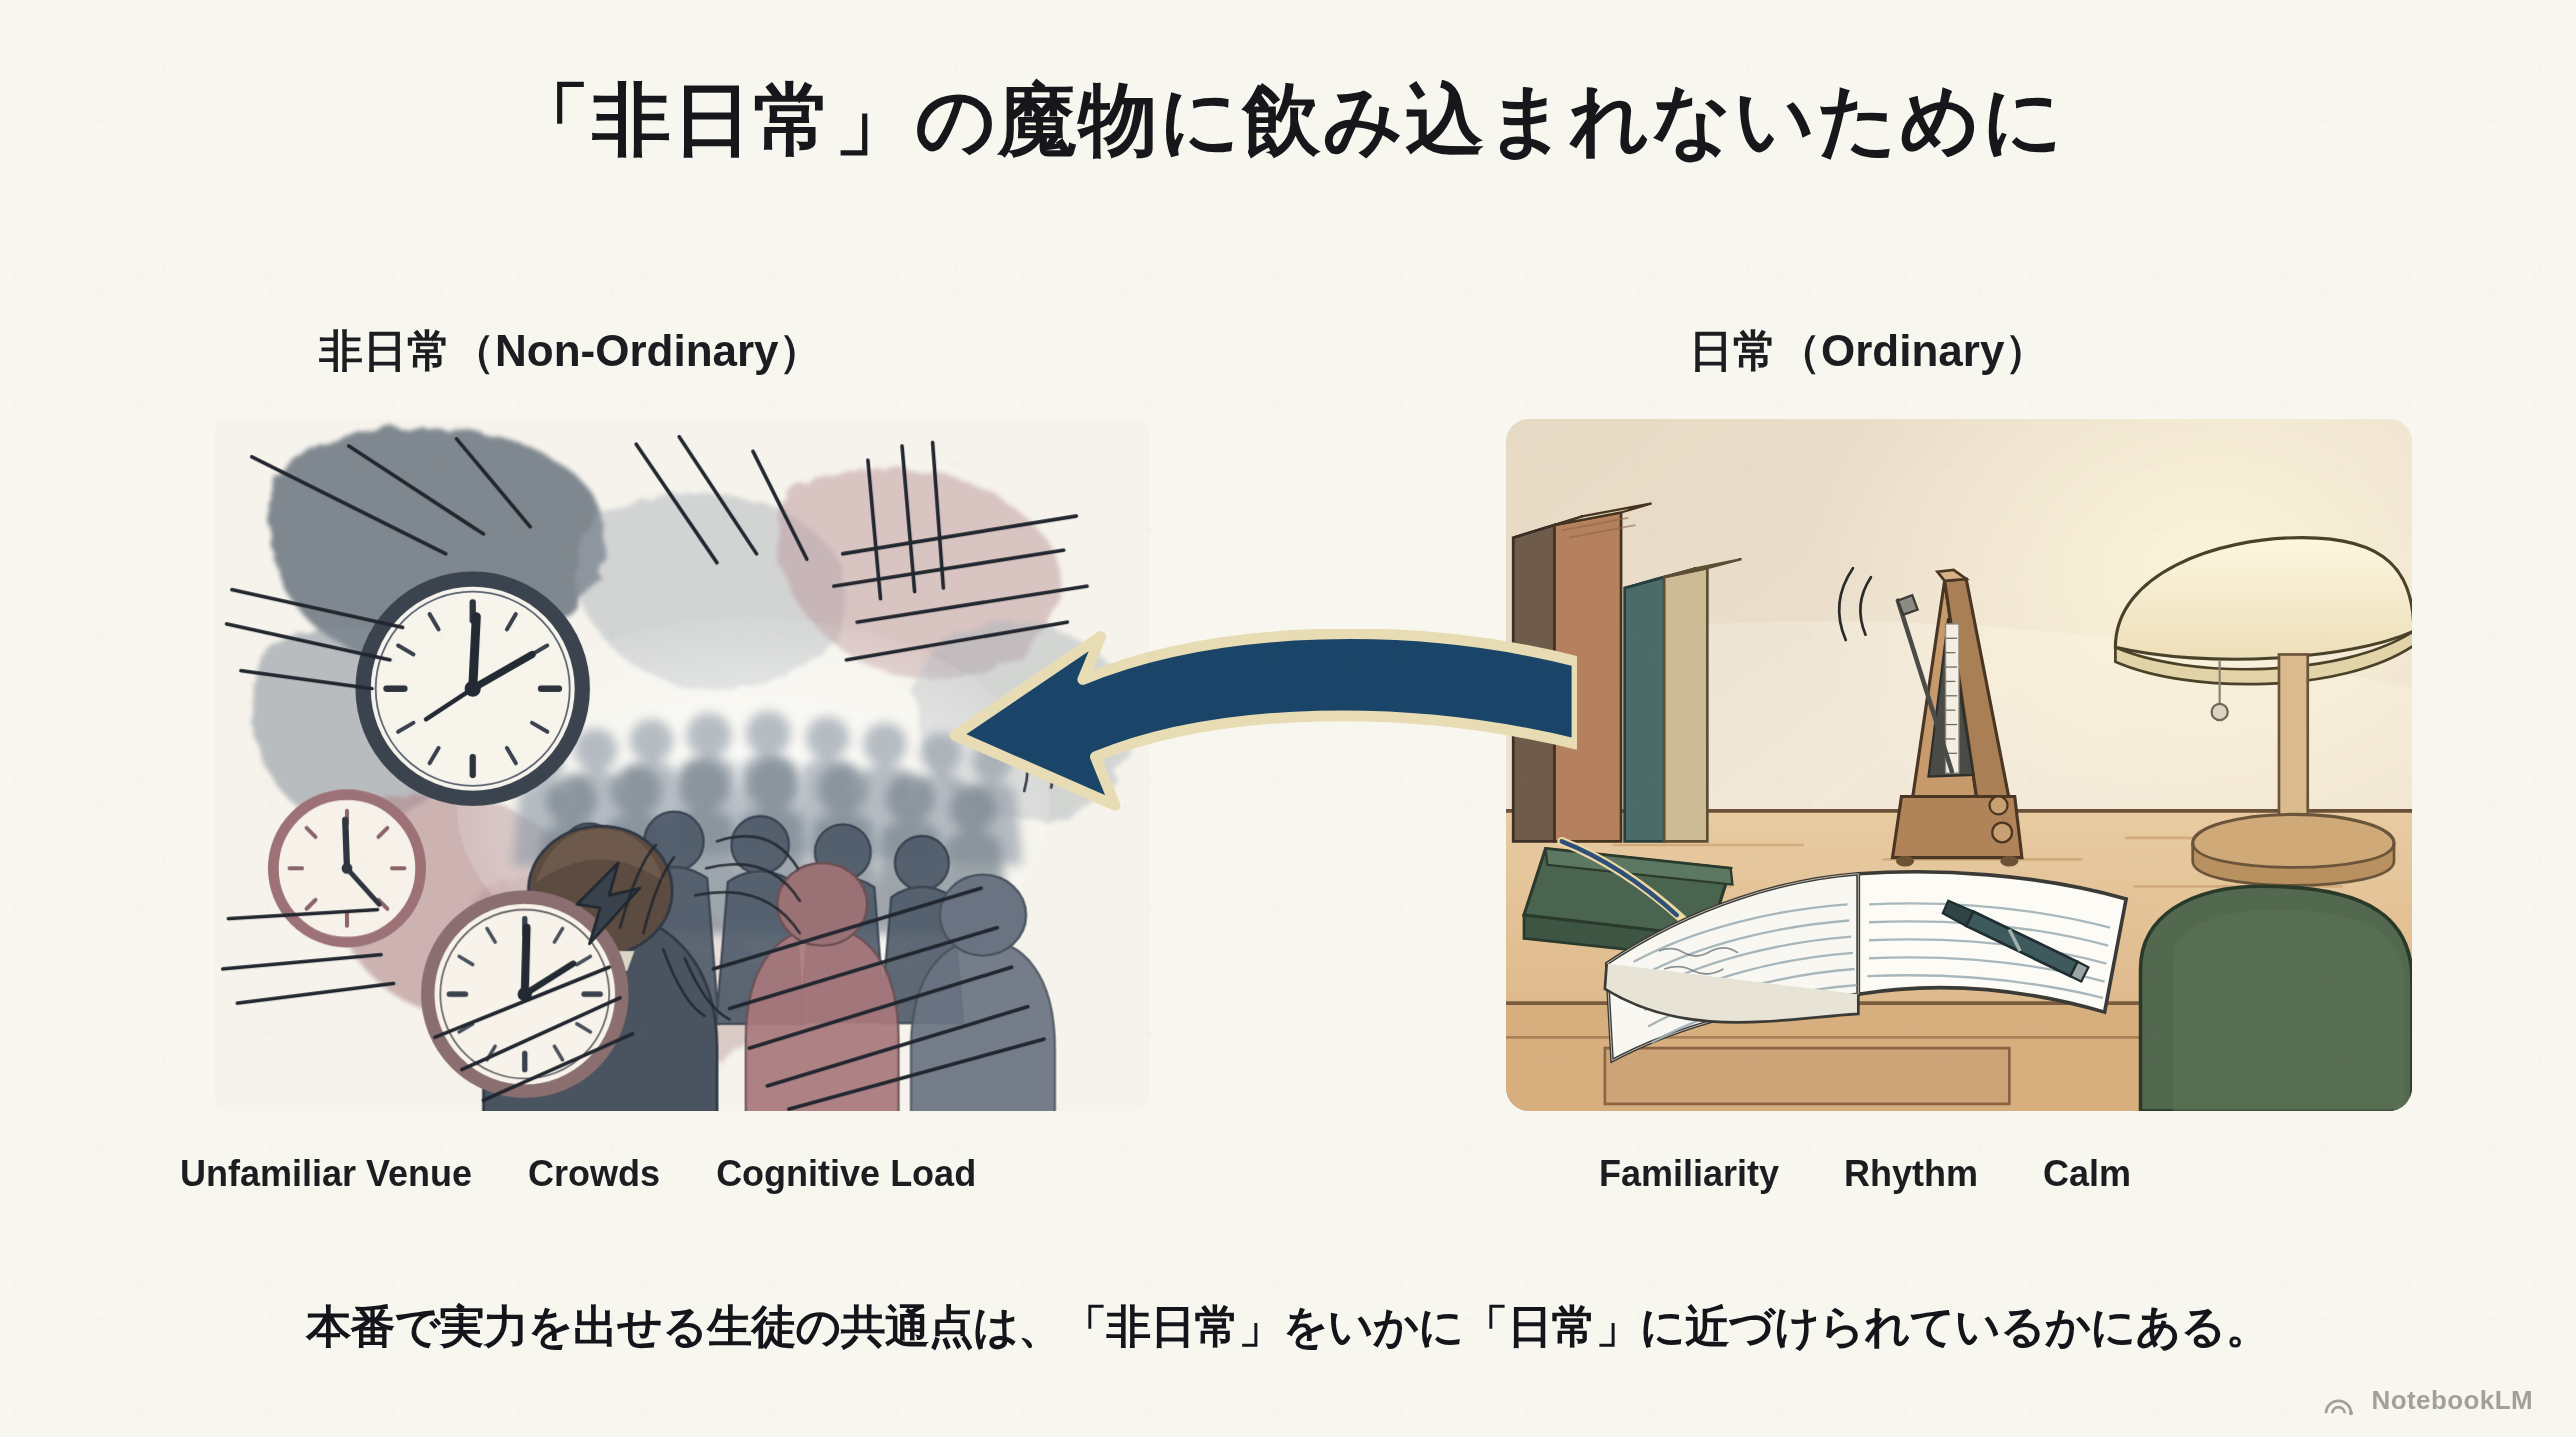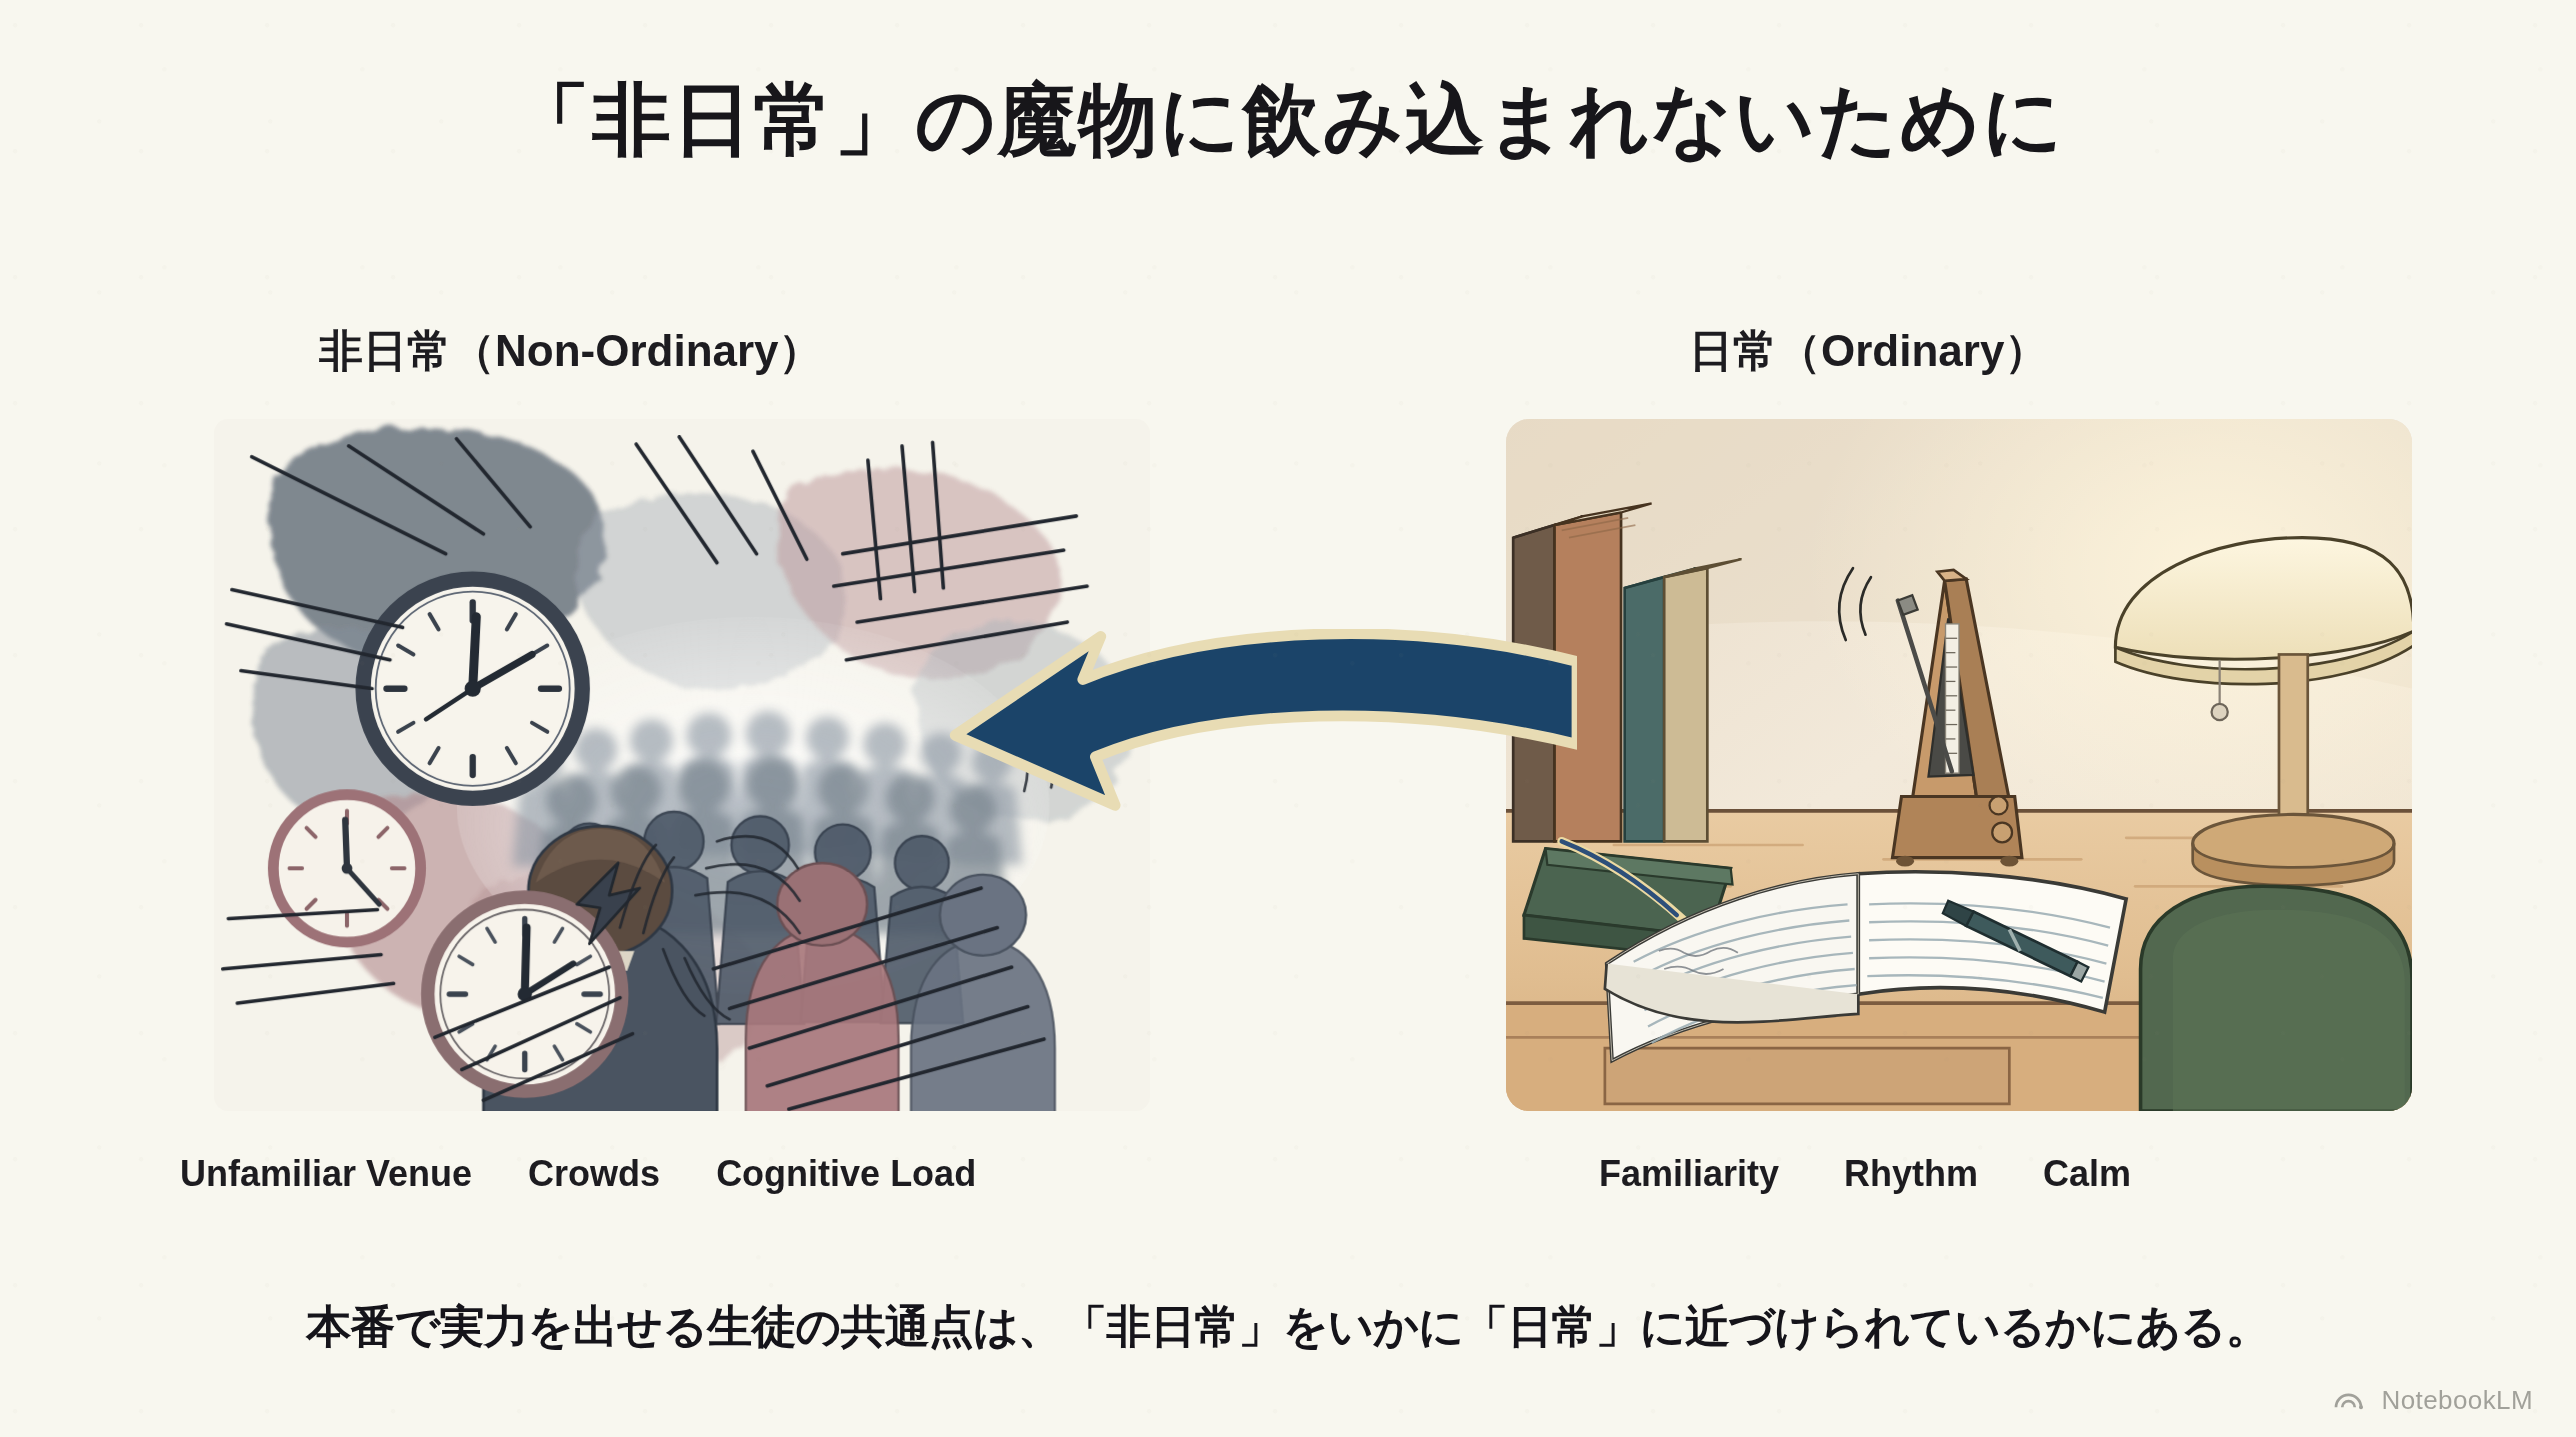--- a/index.html
+++ b/index.html
@@ -106,24 +106,25 @@
     letter-spacing: -0.9px;
     white-space: nowrap;
   }
 
   
   #watermark {
     position: absolute;
     right: 43px;
     bottom: 21.6px;
     display: flex;
-    align-items: flex-start;
+    align-items: flex-end;
     gap: 18px;
     opacity: .48;
     z-index: 70;
+    font-weight: bold;
   }
   #watermark .wm-text {
     font-size: 26px;
     color: #44433e;
     letter-spacing: 0.4px;
   }
 
   
   #transition-arrow {
     position: absolute;

